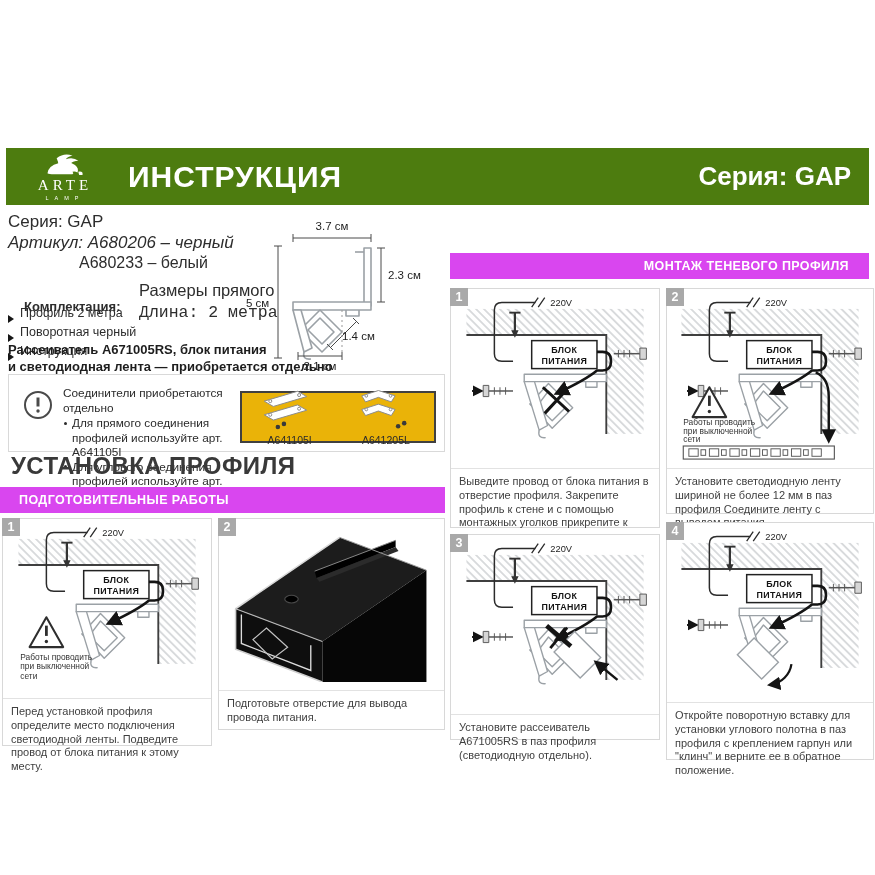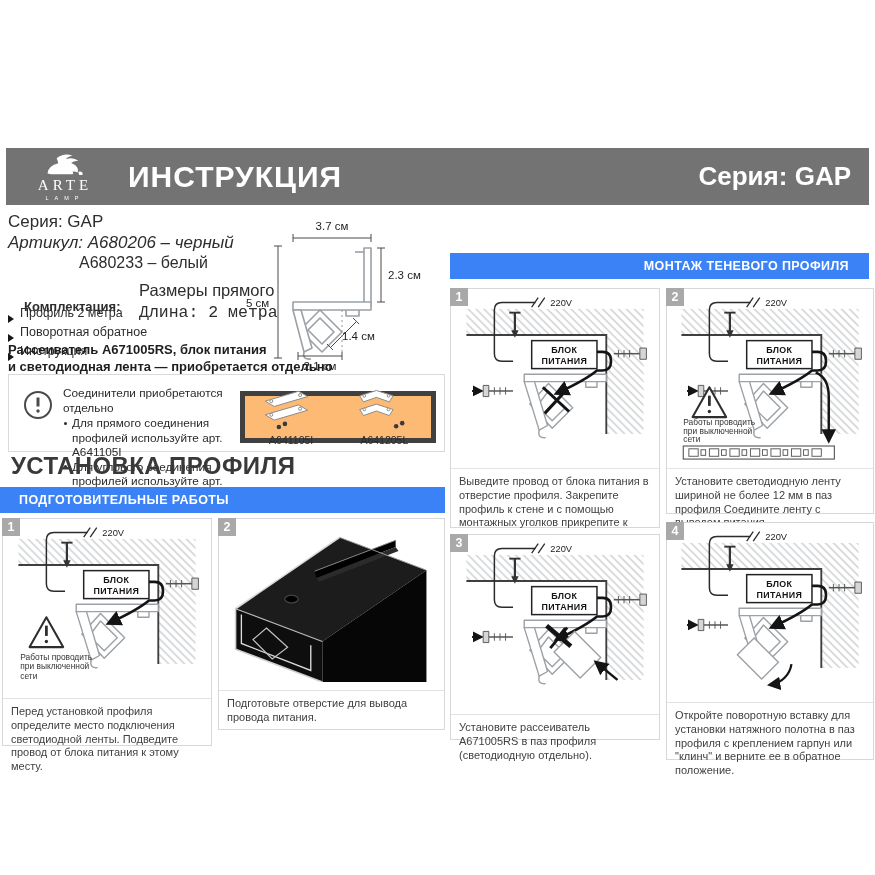--- a/index.html
+++ b/index.html
@@ -1,21 +1,21 @@
 <!DOCTYPE html>
 <html><head>
 <meta charset="utf-8">
 <style>
   html,body{margin:0;padding:0;background:#fff;}
   .page{position:relative;width:875px;height:875px;background:#fff;overflow:hidden;
         font-family:"Liberation Sans",sans-serif;color:#2d2d2d;}
   .abs{position:absolute;}
 
   
-  .hdr{left:6px;top:148px;width:863px;height:57px;background:#737373;display:flex;align-items:center;color:#fff;}
+  .hdr{left:6px;top:148px;width:863px;height:57px;background:#4d7c0f;display:flex;align-items:center;color:#fff;}
   .logo{display:flex;flex-direction:column;align-items:center;margin-left:26px;width:66px;}
   .logo svg{width:50px;height:24px;display:block;}
   .brand{font-family:"Liberation Serif",serif;font-size:15px;letter-spacing:4px;line-height:1;margin-top:1px;}
   .brand-sub{font-size:5.5px;letter-spacing:6px;margin-top:2px;}
   .hdr-title{font-size:30px;font-weight:700;letter-spacing:1px;margin-left:30px;}
   .hdr-series{margin-left:auto;margin-right:18px;font-size:26px;font-weight:700;}
 
   
   .t-series{left:8px;top:212px;font-size:17px;}
   .t-article{left:8px;top:233px;font-size:17px;font-style:italic;}
@@ -28,28 +28,28 @@
   .dims-len{left:139px;top:303px;font-size:16.5px;font-family:Liberation Mono, monospace;}
   .note{left:8px;top:341px;font-size:13px;font-weight:700;line-height:17px;color:#1d1d1d;}
 
   
   .connbox{left:8px;top:374px;width:437px;height:78px;border:1px solid #d9d9d9;display:flex;box-sizing:border-box;background:#fff;}
   .warn-circle{margin:15px 10px 0 14px;flex:0 0 auto;}
   .conn-text{font-size:11.8px;line-height:14.5px;margin-top:11px;width:178px;color:#2b2b2b;}
   .conn-ul{margin:1px 0 0 0;padding:0;list-style:none;}
   .conn-ul li{position:relative;padding-left:9px;}
   .conn-ul li::before{content:"";position:absolute;left:1px;top:5.5px;width:3px;height:3px;border-radius:50%;background:#2b2b2b;}
-  .conn-inner{margin:16px 8px 8px auto;width:198px;border:5px solid #404040;display:flex;justify-content:space-around;align-items:center;box-sizing:border-box;background:#fdba74;}
+  .conn-inner{margin:16px 8px 8px auto;width:198px;border:2px solid #404040;display:flex;justify-content:space-around;align-items:center;box-sizing:border-box;background:#eab308;}
   .conn-fig{display:flex;flex-direction:column;align-items:center;}
   .conn-fig svg{width:78px;height:44px;}
   .conn-lbl{font-size:10.5px;color:#2b2b2b;margin-top:1px;}
 
   
   .install-title{left:11px;top:452px;font-size:24px;font-weight:700;color:#393939;letter-spacing:.4px;}
-  .bar{background:#3b82f6;color:#fff;font-weight:700;font-size:12.5px;display:flex;align-items:center;letter-spacing:.4px;box-sizing:border-box;}
+  .bar{background:#d946ef;color:#fff;font-weight:700;font-size:12.5px;display:flex;align-items:center;letter-spacing:.4px;box-sizing:border-box;}
   .bar-prep{left:0;top:487px;width:445px;height:26px;padding-left:19px;}
   .bar-mont{left:450px;top:253px;width:419px;height:26px;justify-content:flex-end;padding-right:20px;}
 
   
   .panel{border:1px solid #d8d8d8;background:#fff;box-sizing:border-box;}
   .badge{position:absolute;left:-1px;top:-1px;width:18px;height:18px;background:#a9a9a9;color:#fff;
          font-size:12.5px;font-weight:700;display:flex;align-items:center;justify-content:center;}
   .pdiag{display:block;margin:5px auto 0;width:196px;height:166px;}
   .photo{display:block;margin:3px auto 0;width:219px;height:160px;}
   .caption{border-top:1px solid #e2e2e2;margin-top:8px;padding:6px 8px 0;font-size:11px;line-height:13.8px;color:#3f3f3f;}
@@ -173,21 +173,21 @@
   <div class="abs t-article">Артикул: A680206 – черный</div>
   <div class="abs t-article2">A680233 – белый</div>
   <div class="abs kit-title">Комплектация:</div>
   <div class="abs kit-list">
     <div class="kit-item">
         <span class="tri"></span>
         <span>Профиль 2 метра</span>
       </div>
     <div class="kit-item">
         <span class="tri"></span>
-        <span>Поворотная обратное</span>
+        <span>Поворотная черный</span>
       </div>
     <div class="kit-item">
         <span class="tri"></span>
         <span>Инструкция</span>
       </div>
   </div>
   <div class="abs dims-title">Размеры прямого</div>
   <div class="abs dims-len">Длина: 2 метра</div>
   <div class="abs note">
     <div>Рассеиватель A671005RS, блок питания</div>
@@ -388,16 +388,16 @@
       <text class="svgt volt" x="100" y="13">220V</text>
       <use href="#g-psu"></use>
       <text class="svgt psu" x="115" y="63">БЛОК</text>
       <text class="svgt psu" x="115" y="75">ПИТАНИЯ</text>
       <use href="#g-wallscrew"></use>
         <use href="#g-leftscrew"></use>
         <use href="#g-profile"></use>
         <use href="#g-outwire"></use>
       <use href="#g-pivot"></use>
     </svg>
-    <div class="caption">Откройте поворотную вставку для установки натяжного полотна в паз профиля с креплением гарпун или "клинч" и верните ее в обратное положение.</div>
+    <div class="caption">Откройте поворотную вставку для установки углового полотна в паз профиля с креплением гарпун или "клинч" и верните ее в обратное положение.</div>
   </div>
 
 </div>
 
 </body></html>

